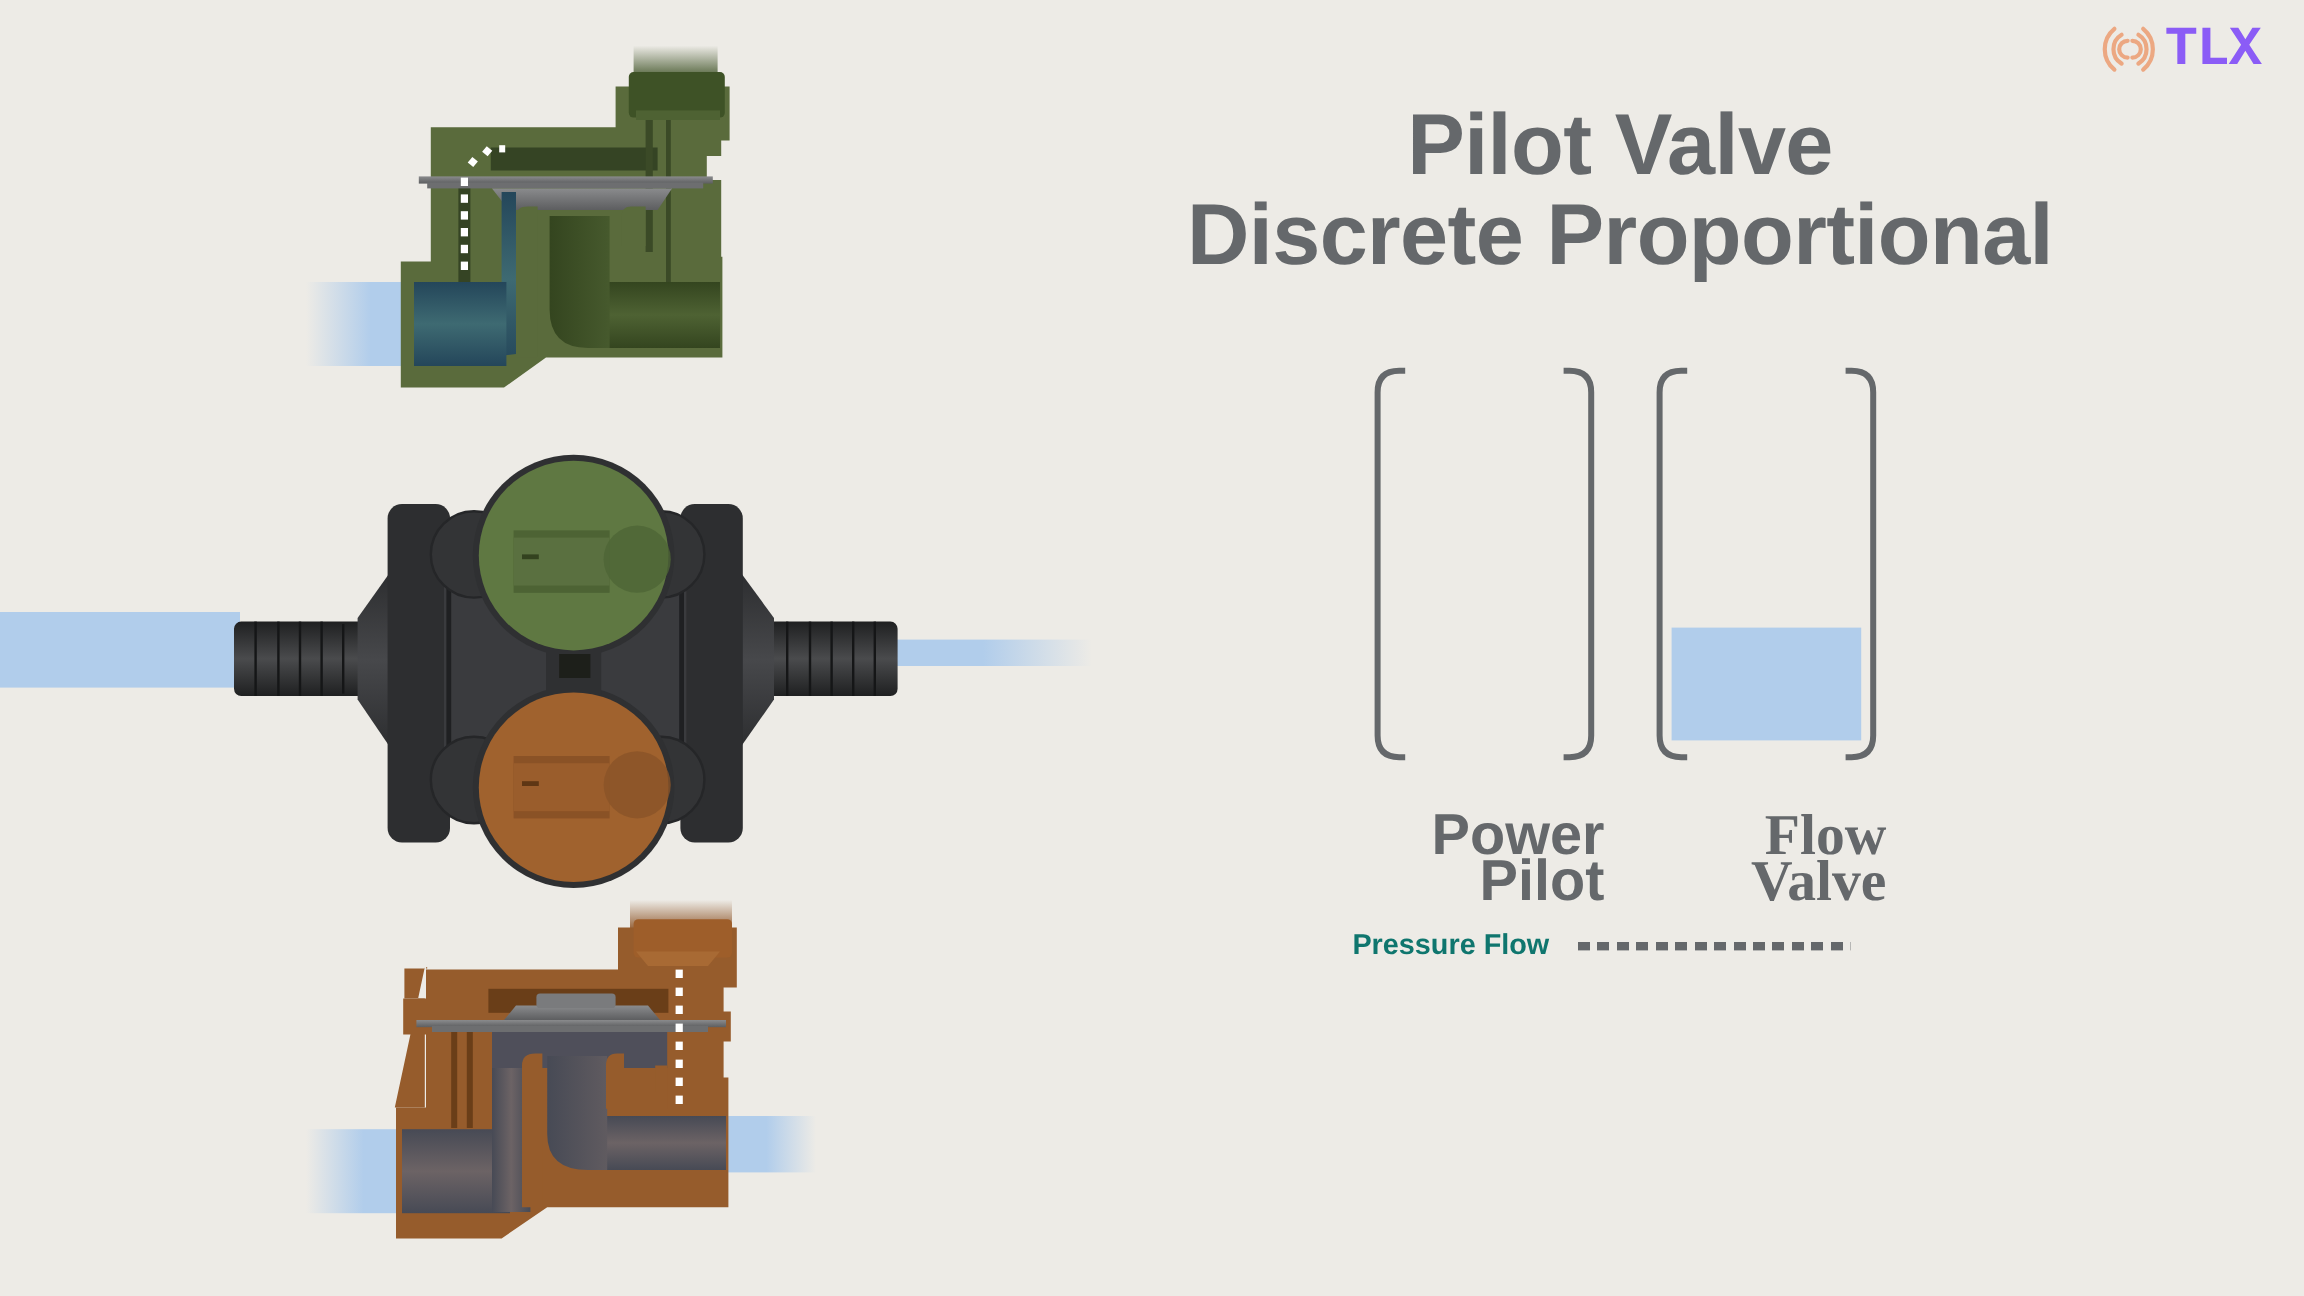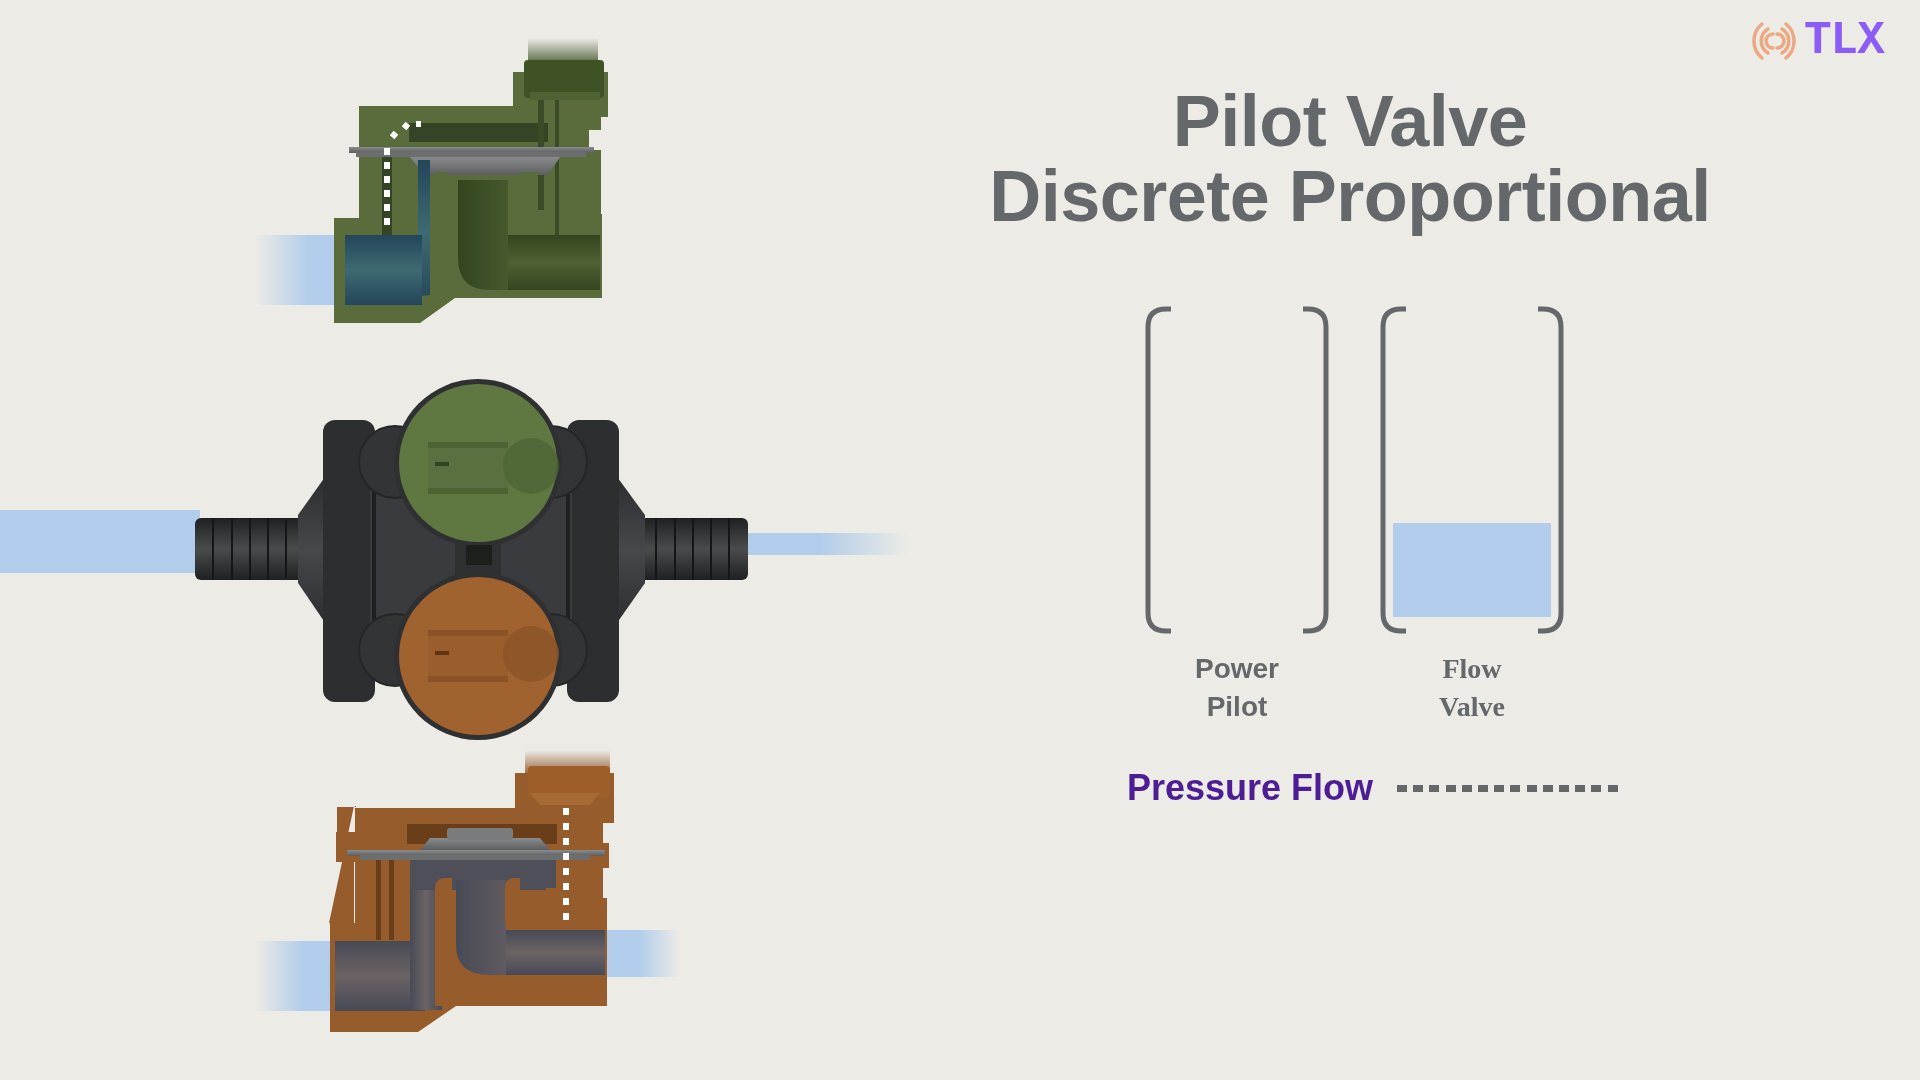--- a/index.html
+++ b/index.html
@@ -6,23 +6,23 @@
   body{width:1920px;height:1080px;overflow:hidden;background:#edebe6;position:relative;font-family:"Liberation Sans","DejaVu Sans",sans-serif;color:#65686b;}
   .abs{position:absolute;}
   #illustration{position:absolute;left:0;top:0;width:960px;height:1080px;}
   .logo{left:1748px;top:16px;width:150px;height:50px;display:flex;align-items:center;}
   .logo-text{font-family:Liberation Mono, monospace;font-weight:bold;font-size:46px;color:#8b5cf6;letter-spacing:-1px;margin-left:4px;line-height:50px;}
   .title{left:900px;width:900px;top:84px;text-align:center;font-weight:bold;font-size:72px;line-height:75px;color:#65686b;letter-spacing:-0.5px;}
   .title div{white-space:nowrap;}
   .gauge{top:305px;width:186px;height:330px;}
   .gauge svg{position:absolute;left:0;top:0;}
   .gauge-fill{position:absolute;background:#b1cdeb;}
-  .gauge-label{top:650px;width:200px;text-align:center;font-weight:bold;font-size:28px;line-height:38px;color:#65686b;}
+  .gauge-label{top:678px;width:200px;text-align:right;font-weight:bold;font-size:48px;line-height:38px;color:#65686b;}
   .legend{left:1127px;top:770px;height:36px;display:flex;align-items:center;}
-  .legend-label{font-weight:bold;font-size:36px;color:#4c1d95;white-space:nowrap;}
+  .legend-label{font-weight:bold;font-size:24px;color:#0f766e;white-space:nowrap;}
   .legend-line{margin-left:24px;width:227px;height:7px;background:repeating-linear-gradient(90deg,#65686b 0 10px,transparent 10px 16.2px);}
   .caption{left:900px;width:900px;top:858px;text-align:center;font-size:57px;line-height:77px;color:#65686b;}
   .caption b{font-weight:bold;}
 </style>
 </head>
 <body>
 
 <svg id="illustration" viewBox="0 0 960 1080" width="960" height="1080">
   <defs>
     <linearGradient id="fadeL" x1="0" x2="1" y1="0" y2="0">

